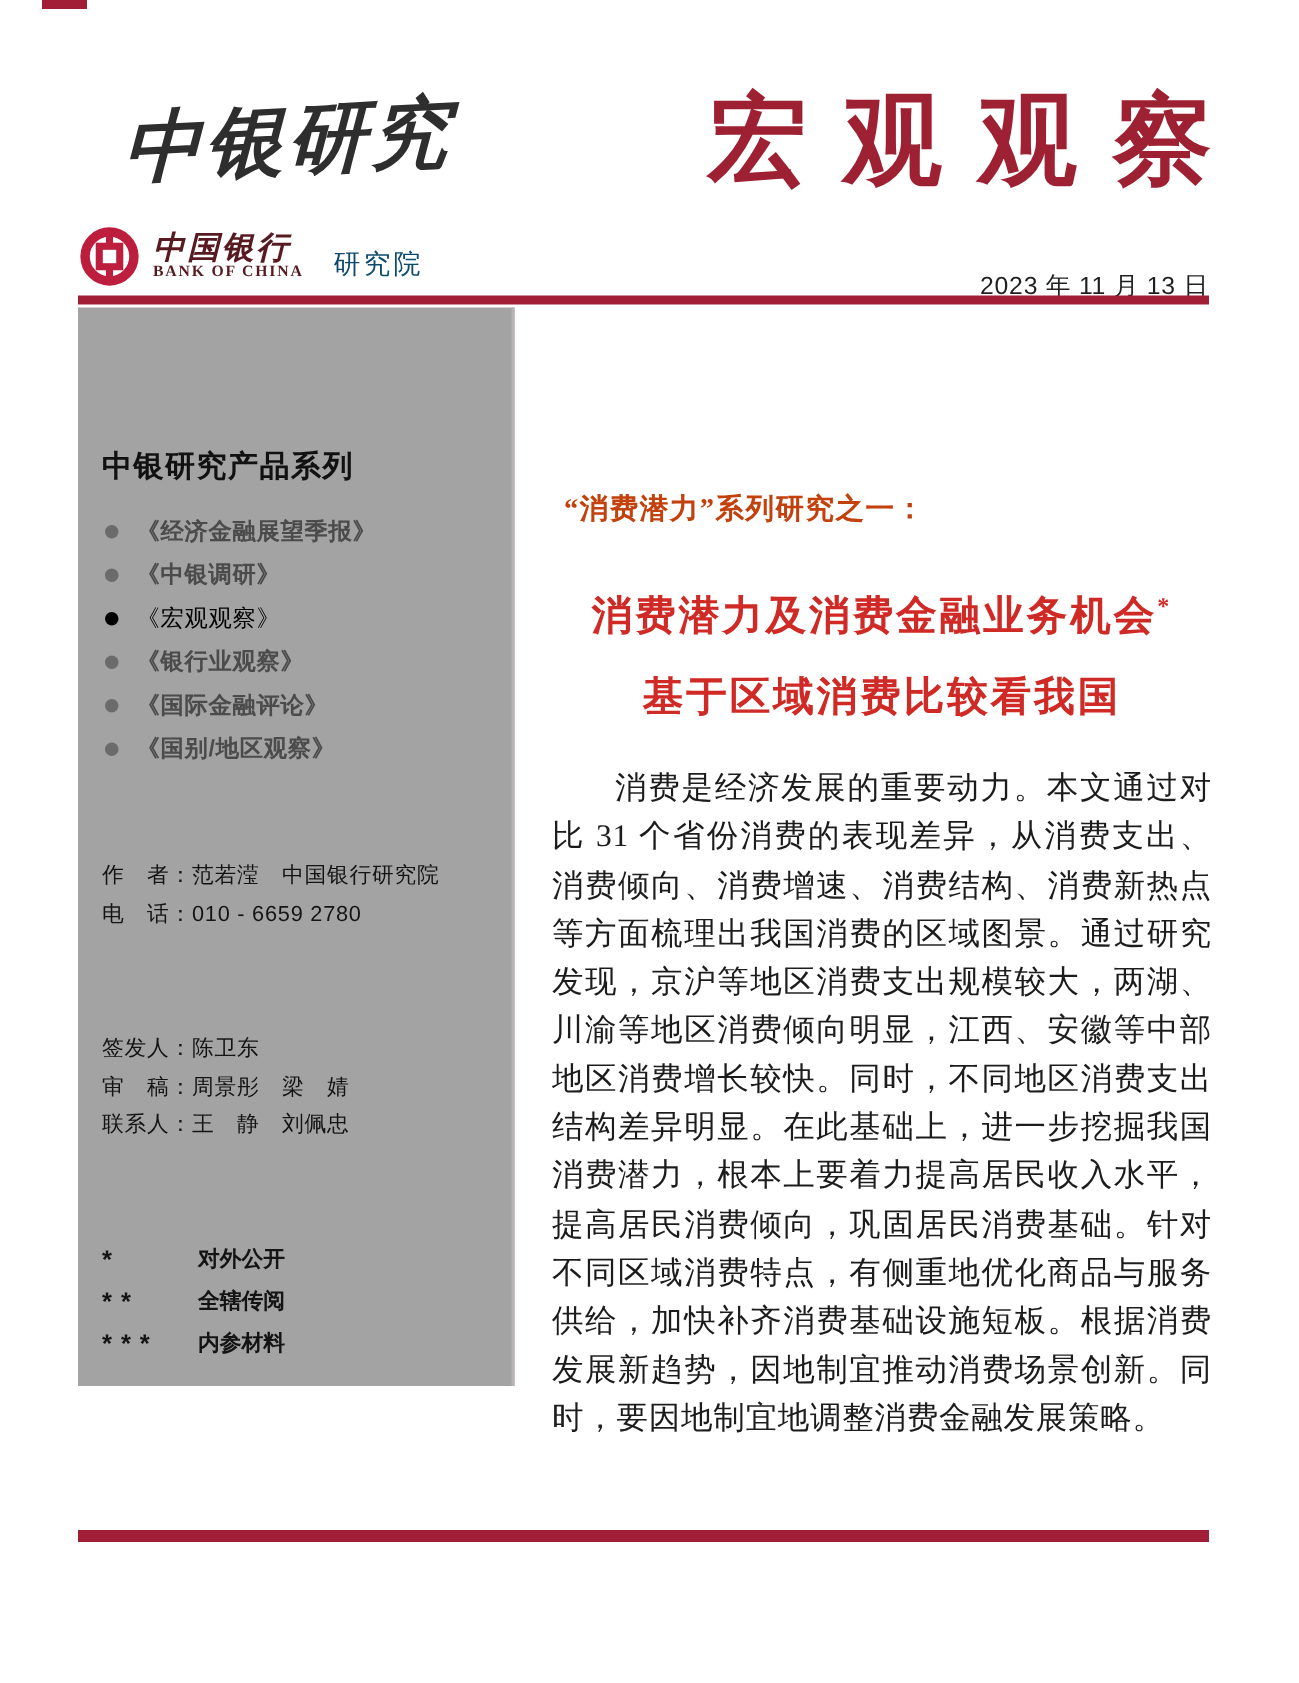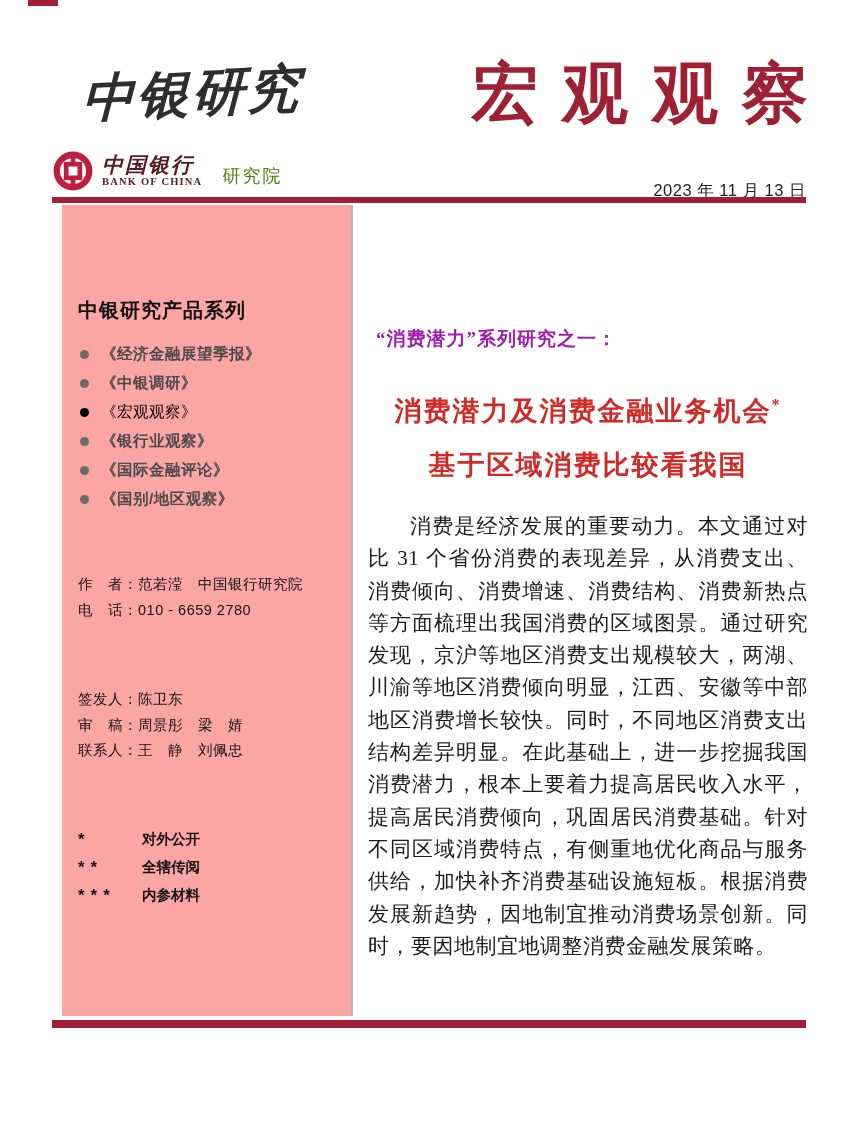--- a/index.html
+++ b/index.html
@@ -33,52 +33,52 @@
   .boc-emblem { width:42px; height:42px; flex:0 0 auto; }
   .boc-names { margin-left:8px; display:flex; flex-direction:column; justify-content:center; }
   .boc-cn {
     font-family:"DejaVu Serif","Liberation Serif",serif;
     font-size:21px; font-weight:bold; font-style:italic; color:#571a20; letter-spacing:2px; line-height:22px;
   }
   .boc-en {
     font-family:"Liberation Serif","DejaVu Serif",serif;
     font-size:10.5px; font-weight:bold; color:#571a20; letter-spacing:1.2px; line-height:12px;
   }
-  .institute { margin-left:20px; align-self:flex-end; font-size:18px; color:#4d7c0f; letter-spacing:2px; padding-bottom:4px; }
+  .institute { margin-left:20px; align-self:flex-end; font-size:18px; color:#0c4a6e; letter-spacing:2px; padding-bottom:4px; }
   .date-group { display:flex; align-items:center; gap:38px;
     font-size:16.5px; color:#1f1f1f; font-weight:500; letter-spacing:0.5px; white-space:nowrap;margin-top:40px; }
 
   
   .rule-top    { position:absolute; left:52px; top:197px;  width:754px; height:6px; background:#a21d36; }
   .rule-bottom { position:absolute; left:52px; top:1020px; width:754px; height:8px; background:#a21d36; }
 
   
-  .sidebar { position:absolute; left:52px; top:205px; width:291px; height:811px;
-    background:#fca5a5; border-right:2px solid #b9b2b2; padding:92px 14px 0 16px;margin-left:10px; }
+  .sidebar { position:absolute; left:52px; top:205px; width:291px; height:719px;
+    background:#a3a3a3; border-right:2px solid #b9b2b2; padding:92px 14px 0 16px; }
   .sidebar-heading { font-size:20px; font-weight:bold; color:#111; letter-spacing:1px; margin-bottom:16px; }
   .series-list { list-style:none; }
   .series-item { display:flex; align-items:center; height:29px;
     font-size:15.5px; font-weight:600; color:#4b4b4b; letter-spacing:0.5px; }
   .series-item .dot { width:9px; height:9px; border-radius:50%; background:#6b6b6b; margin:0 12px 0 2px; flex:0 0 auto; }
   .series-item.active { color:#000; font-weight:normal; }
   .series-item.active .dot { background:#000; }
 
   .author-block  { margin-top:58px; }
   .contact-block { margin-top:64px; }
   .info-line { font-size:14.5px; font-weight:normal; color:#141414; line-height:25.5px; letter-spacing:0.5px; white-space:nowrap; }
 
   .legend-block { margin-top:62px; }
   .legend-line { display:flex; align-items:center; height:28px; font-size:14.5px; font-weight:bold; color:#141414; }
   .legend-stars { width:64px; letter-spacing:6px; font-size:17px; }
 
   
   .main { position:absolute; left:368px; top:326px; width:440px; }
   .series-label {
     font-family:"Liberation Serif","DejaVu Serif",serif;
-    font-size:19px; font-weight:bold; color:#a21caf; letter-spacing:1px; margin-left:8px;
+    font-size:19px; font-weight:bold; color:#c2410c; letter-spacing:1px; margin-left:8px;
   }
   .main-title { margin-top:26px; text-align:center;
     font-family:"Liberation Serif","DejaVu Serif",serif;
     font-size:27px; font-weight:bold; color:#d02a26; letter-spacing:2px; }
   .main-title .line { line-height:54px; }
   .main-title sup { font-size:16px; vertical-align:super; }
   .abstract {
     margin-top:18px;
     font-family:"Liberation Serif","DejaVu Serif",serif;
     font-size:21px; color:#1c1c1c; line-height:32.3px;

